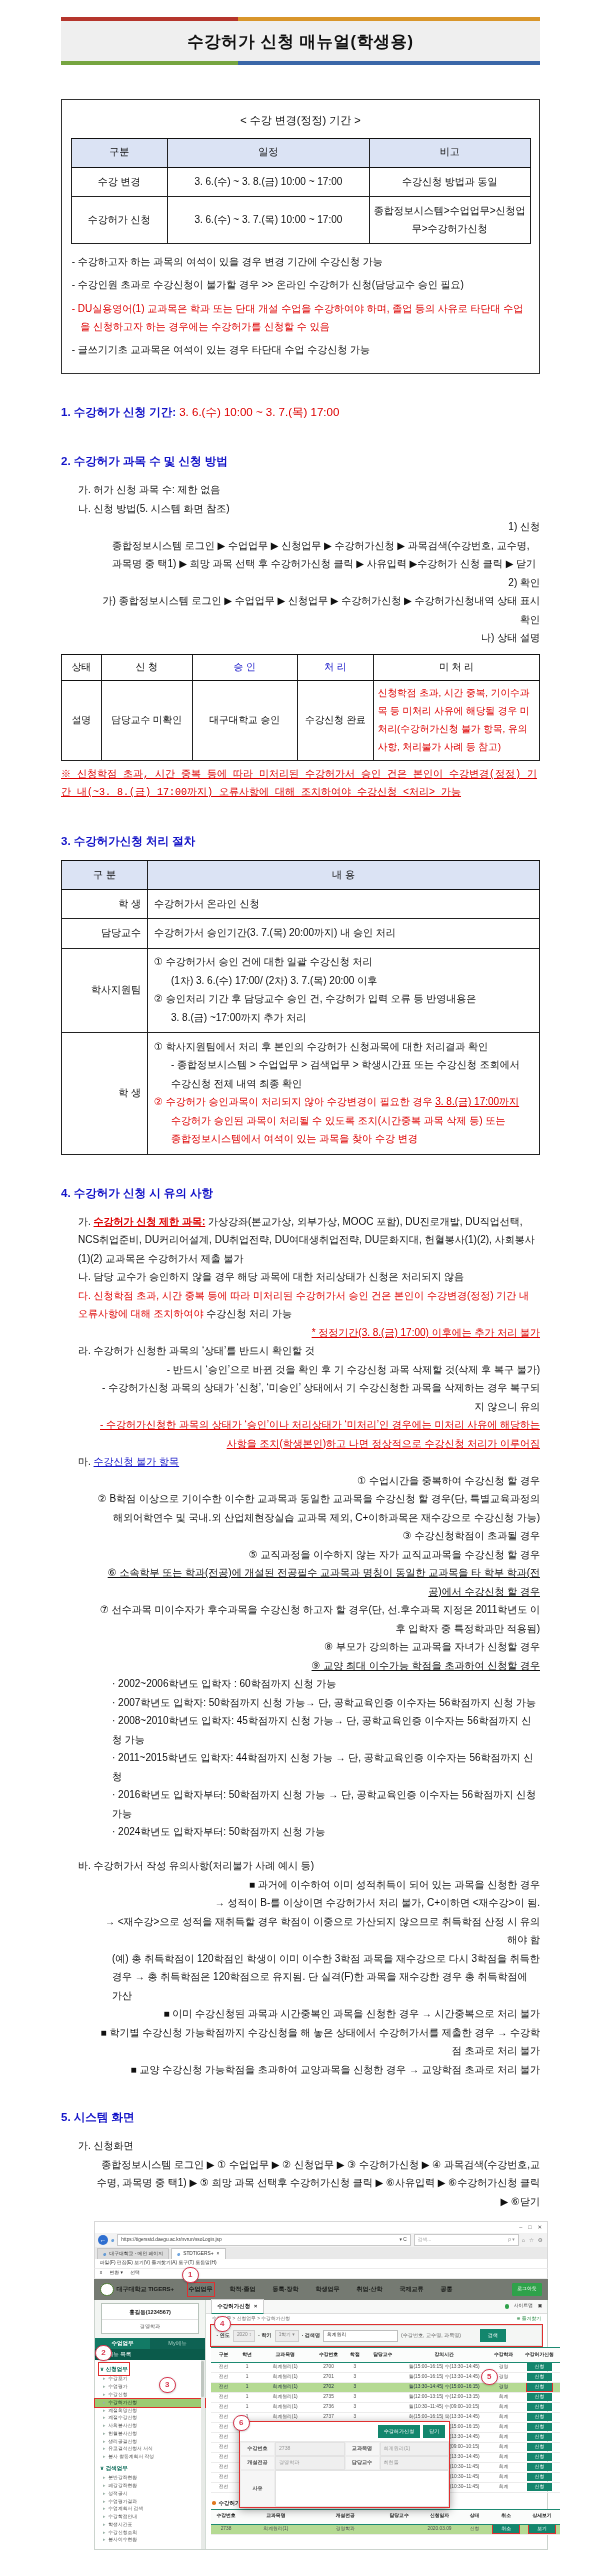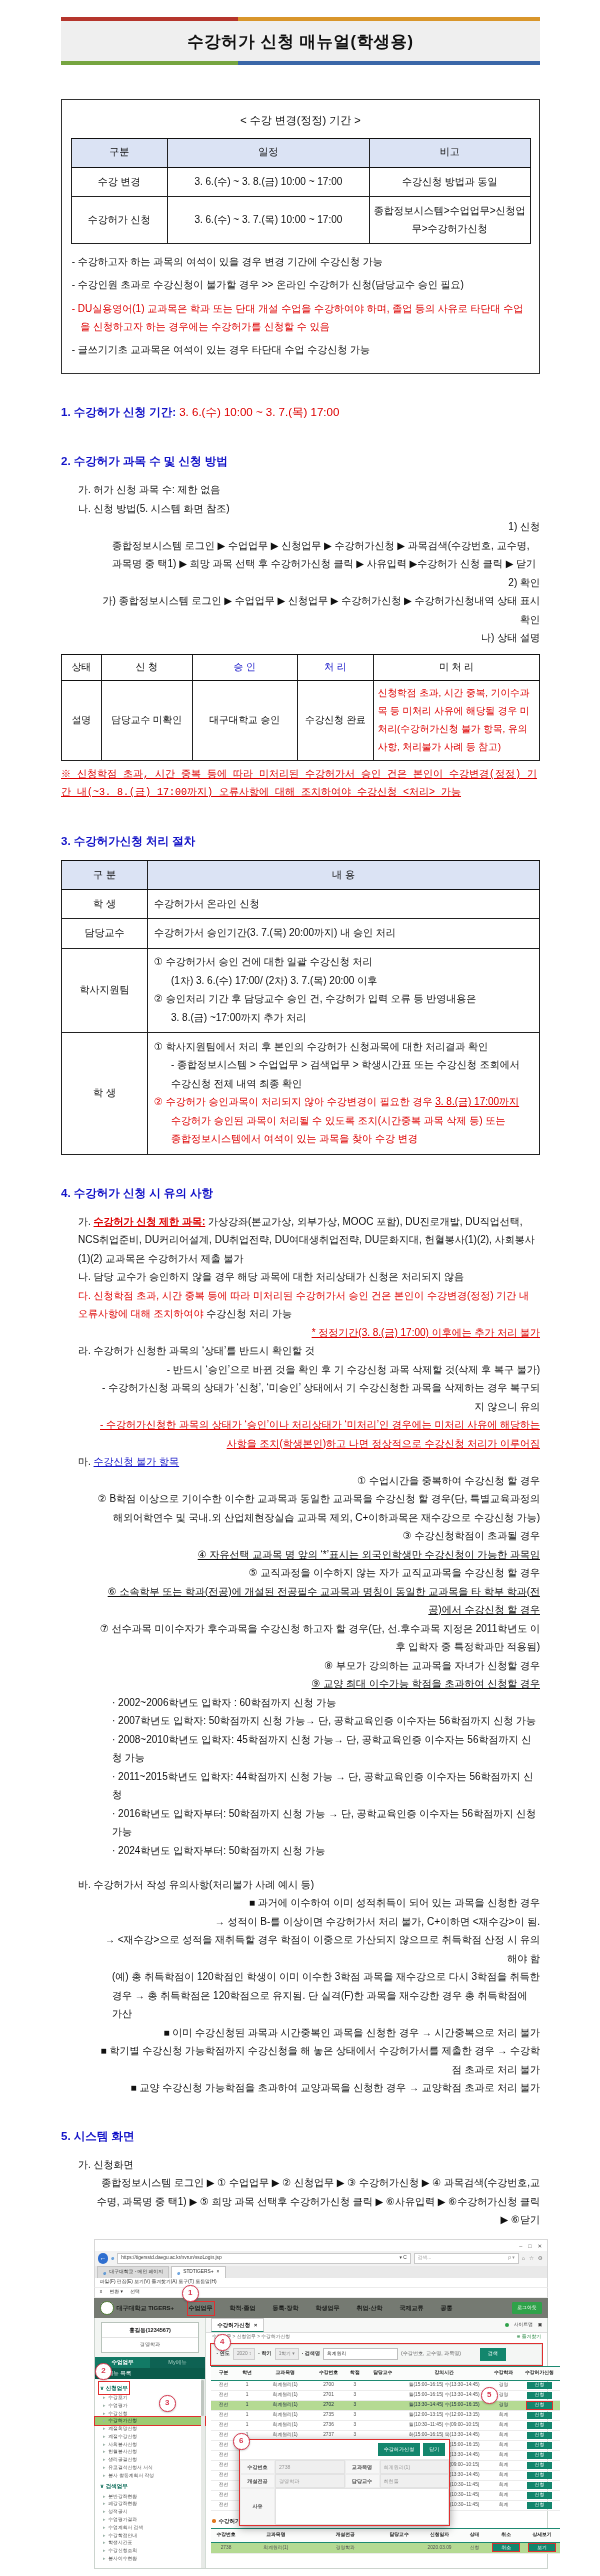--- a/index.html
+++ b/index.html
@@ -28,21 +28,21 @@
   .pnotes p{padding-left:9.7px;text-indent:-8.5px;margin:4.8px 0;}
   
   table.st{width:100%;border-collapse:collapse;margin-top:6px;}
   table.st th,table.st td{border:0.6px solid #222;text-align:center;font-size:9.7px;padding:3.6px 3.6px;}
   table.st thead th{border-top:1.8px double #111;border-bottom:1.8px double #111;font-weight:normal;background:#fff;}
   table.st td.miscell{text-align:left;}
   
   table.s3t{width:100%;border-collapse:collapse;margin-top:8.5px;}
   table.s3t th,table.s3t td{border:0.6px solid #222;font-size:10px;padding:4.8px 6px;}
   table.s3t thead th{background:#dbe3f4;text-align:center;border-top:1.8px double #111;border-bottom:1.8px double #111;font-weight:normal;}
-  table.s3t td.lbl{text-align:center;width:73px;}
+  table.s3t td.lbl{text-align:right;width:73px;}
   
   .shot{position:relative;margin-top:9.7px;font-size:5.5px;color:#222;background:#fff;}
   .s1{width:454px;margin-left:33px;}
   .titlebar{height:11px;display:flex;justify-content:flex-end;align-items:center;gap:6px;padding-right:4.8px;color:#555;font-size:5.5px;border:0.6px solid #d8d8d8;border-bottom:0;background:#fff;}
   .urlbar{height:14.5px;display:flex;align-items:center;background:#f2f2f2;border-left:0.6px solid #d8d8d8;border-right:0.6px solid #d8d8d8;padding:0 3px;gap:3px;}
   .back{width:10.3px;height:10.3px;border-radius:50%;background:#2f6fd0;color:#fff;font-size:6.7px;line-height:10.3px;text-align:center;flex:none;}
   .eicon{color:#2d7dd2;font-weight:bold;font-size:5.5px;}
   .addr{flex:1;background:#fff;border:0.6px solid #c9c9c9;height:9.7px;font-size:4.8px;color:#444;padding:0 3px;display:flex;align-items:center;justify-content:space-between;}
   .sbox{width:97px;background:#fff;border:0.6px solid #c9c9c9;height:9.7px;font-size:4.8px;color:#999;padding:0 3px;display:flex;align-items:center;justify-content:space-between;}
   .bicons{color:#777;font-size:5.5px;letter-spacing:1.2px;}
@@ -247,21 +247,20 @@
   <p class="i1"><span class="red">다. 신청학점 초과, 시간 중복 등에 따라 미처리된 수강허가서 승인 건은 본인이 수강변경(정정) 기간 내 오류사항에 대해 조치하여야 </span><span>수강신청 처리 가능</span></p>
   <p class="i2 red u">* 정정기간(3. 8.(금) 17:00) 이후에는 추가 처리 불가</p>
   <p class="i1">라. 수강허가 신청한 과목의 ‘상태’를 반드시 확인할 것</p>
   <p class="i2">- 반드시 ‘승인’으로 바뀐 것을 확인 후 기 수강신청 과목 삭제할 것(삭제 후 복구 불가)</p>
   <p class="i2">- 수강허가신청 과목의 상태가 ‘신청’, ‘미승인’ 상태에서 기 수강신청한 과목을 삭제하는 경우 복구되지 않으니 유의</p>
   <p class="i2 red u">- 수강허가신청한 과목의 상태가 ‘승인’이나 처리상태가 ‘미처리’인 경우에는 미처리 사유에 해당하는 사항을 조치(학생본인)하고 나면 정상적으로 수강신청 처리가 이루어짐</p>
   <p class="i1"><span>마. </span><span class="blue u">수강신청 불가 항목</span></p>
   <p class="i2">① 수업시간을 중복하여 수강신청 할 경우</p>
   <p class="i2">② B학점 이상으로 기이수한 이수한 교과목과 동일한 교과목을 수강신청 할 경우(단, 특별교육과정의 해외어학연수 및 국내.외 산업체현장실습 교과목 제외, C+이하과목은 재수강으로 수강신청 가능)</p>
   <p class="i2">③ 수강신청학점이 초과될 경우</p>
-  <p class="i2 u">④ 자유선택 교과목 명 앞의 ‘*’표시는 외국인학생만 수강신청이 가능한 과목임</p>
   <p class="i2">⑤ 교직과정을 이수하지 않는 자가 교직교과목을 수강신청 할 경우</p>
   <p class="i2 u">⑥ 소속학부 또는 학과(전공)에 개설된 전공필수 교과목과 명칭이 동일한 교과목을 타 학부 학과(전공)에서 수강신청 할 경우</p>
   <p class="i2">⑦ 선수과목 미이수자가 후수과목을 수강신청 하고자 할 경우(단, 선.후수과목 지정은 2011학년도 이후 입학자 중 특정학과만 적용됨)</p>
   <p class="i2">⑧ 부모가 강의하는 교과목을 자녀가 신청할 경우</p>
   <p class="i2 u">⑨ 교양 최대 이수가능 학점을 초과하여 신청할 경우</p>
   <p class="i3">· 2002~2006학년도 입학자 : 60학점까지 신청 가능</p>
   <p class="i3">· 2007학년도 입학자: 50학점까지 신청 가능→ 단, 공학교육인증 이수자는 56학점까지 신청 가능</p>
   <p class="i3">· 2008~2010학년도 입학자: 45학점까지 신청 가능→ 단, 공학교육인증 이수자는 56학점까지 신청 가능</p>
   <p class="i3">· 2011~2015학년도 입학자: 44학점까지 신청 가능 → 단, 공학교육인증 이수자는 56학점까지 신청</p>
   <p class="i3">· 2016학년도 입학자부터: 50학점까지 신청 가능 → 단, 공학교육인증 이수자는 56학점까지 신청 가능</p>

